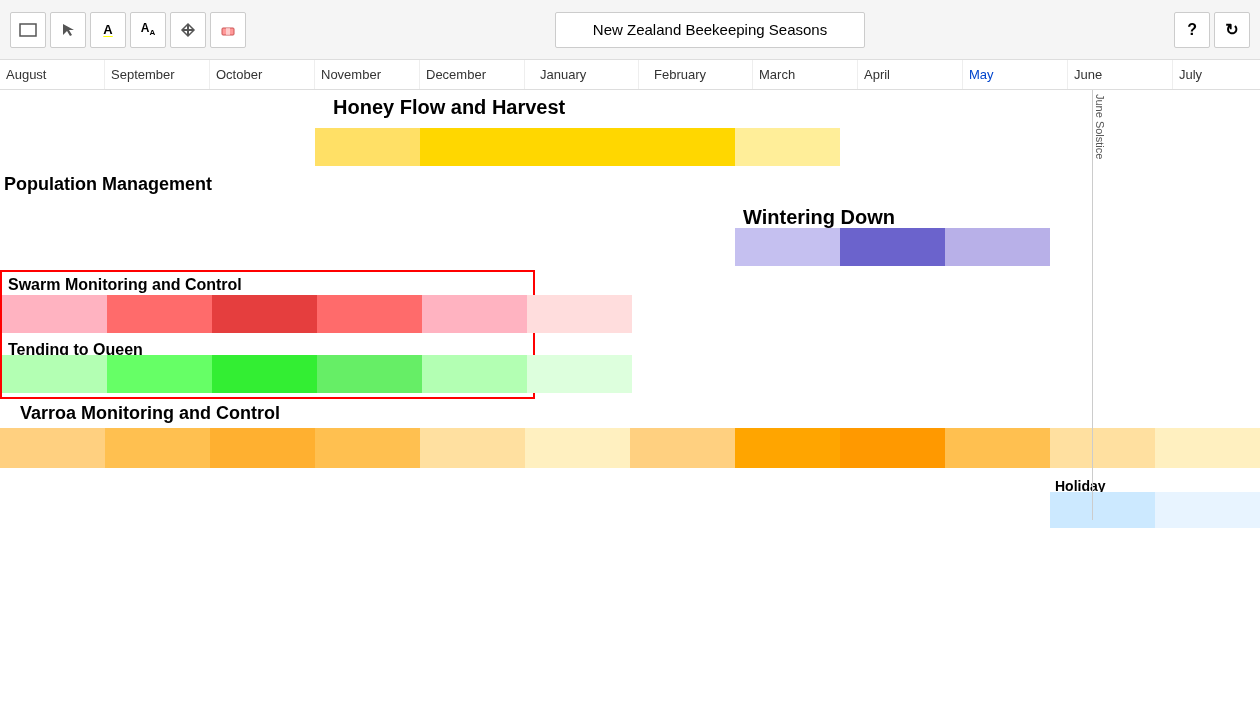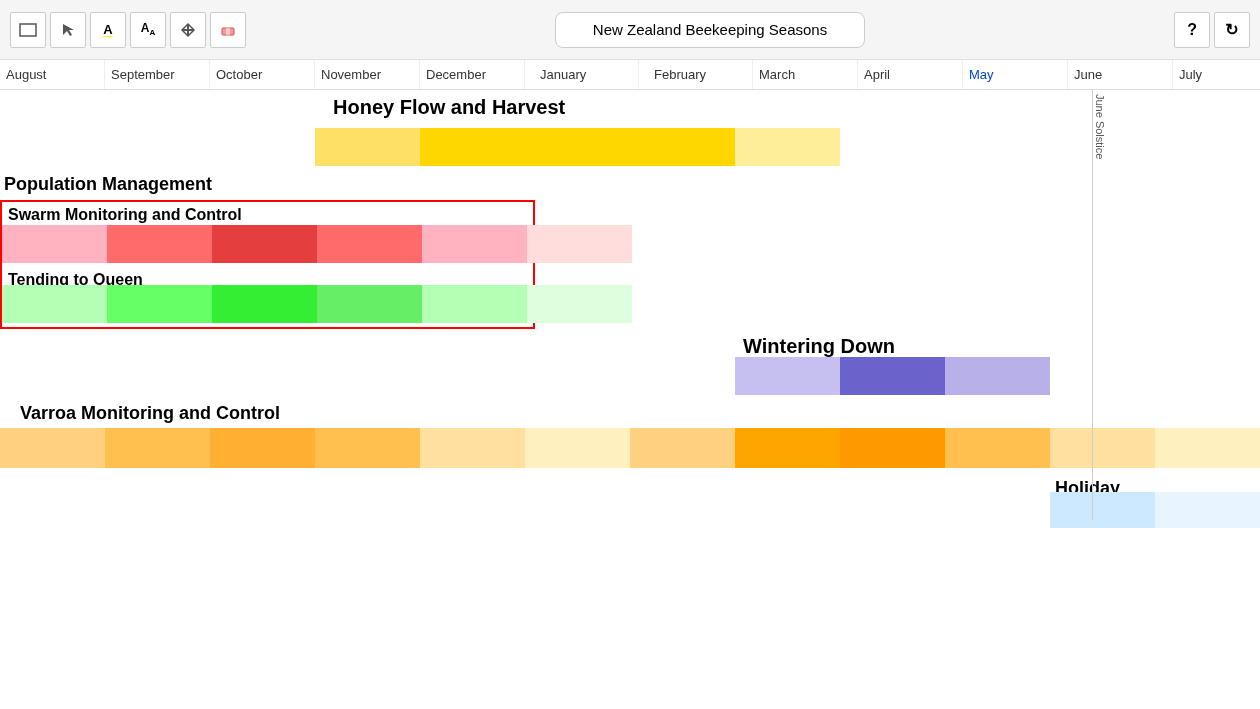--- a/index.html
+++ b/index.html
@@ -30,21 +30,21 @@
 
     #title-input {
       flex: 1;
       max-width: 400px;
       margin: 0 auto;
       height: 36px;
       border: 1px solid #ccc;
       padding: 4px 4px;
       font-size: 15px;
       text-align: center;
-      border-radius: 8px;
+      border-radius: 2px;
     }
 
     .toolbar-spacer { flex: 1; }
 
     #load-input {
       height: 36px;
       width: 180px;
       border: 1px solid #ccc;
       padding: 4px 8px;
       font-size: 13px;
@@ -187,20 +187,38 @@
           <div style="width: 105px; flex: 0 0 auto; height: 100%; background-color: transparent;"></div>
           <div style="width: 105px; flex: 0 0 auto; height: 100%; background-color: transparent;"></div>
           <div style="width: 105px; flex: 0 0 auto; height: 100%; background-color: transparent;"></div>
         </div>
     </div>
 
     <div style="position:relative; height:30px;">
       <div style="position:absolute; left:4px; top:4px; font-size:18px; font-weight:bold;">Population Management</div>
     </div>
 
+    <div style="position:relative; height:70px;">
+      <div style="position:absolute; left:743px; top:6px; font-size:20px; font-weight:bold;">Wintering Down</div>
+      <div class="bar-row" id="wintering-bar" style="position: absolute; bottom: 4px; left: 0px; right: 0px; display: flex;">
+          <div style="width: 105px; flex: 0 0 auto; height: 100%; background-color: transparent;"></div>
+          <div style="width: 105px; flex: 0 0 auto; height: 100%; background-color: transparent;"></div>
+          <div style="width: 105px; flex: 0 0 auto; height: 100%; background-color: transparent;"></div>
+          <div style="width: 105px; flex: 0 0 auto; height: 100%; background-color: transparent;"></div>
+          <div style="width: 105px; flex: 0 0 auto; height: 100%; background-color: transparent;"></div>
+          <div style="width: 105px; flex: 0 0 auto; height: 100%; background-color: transparent;"></div>
+          <div style="width: 105px; flex: 0 0 auto; height: 100%; background-color: transparent;"></div>
+          <div style="width: 105px; flex: 0 0 auto; height: 100%; background-color: rgb(197, 192, 240);"></div>
+          <div style="width: 105px; flex: 0 0 auto; height: 100%; background-color: rgb(107, 99, 204);"></div>
+          <div style="width: 105px; flex: 0 0 auto; height: 100%; background-color: rgb(184, 176, 232);"></div>
+          <div style="width: 105px; flex: 0 0 auto; height: 100%; background-color: transparent;"></div>
+          <div style="width: 105px; flex: 0 0 auto; height: 100%; background-color: transparent;"></div>
+        </div>
+    </div>
+
     <div style="position:relative; border: 2px solid red; width: 535px; margin-left: 0;">
 
       <div style="position:relative; height:65px;">
         <div style="position:absolute; left:6px; top:4px; font-size:16px; font-weight:bold;">Swarm Monitoring and Control</div>
         <div class="bar-row" id="swarm-bar" style="position: absolute; bottom: 4px; left: 0px; right: 0px; display: flex;">
             <div style="width: 105px; flex: 0 0 auto; height: 100%; background-color: rgb(255, 179, 193);"></div>
             <div style="width: 105px; flex: 0 0 auto; height: 100%; background-color: rgb(255, 107, 107);"></div>
             <div style="width: 105px; flex: 0 0 auto; height: 100%; background-color: rgb(229, 62, 62);"></div>
             <div style="width: 105px; flex: 0 0 auto; height: 100%; background-color: rgb(255, 107, 107);"></div>
             <div style="width: 105px; flex: 0 0 auto; height: 100%; background-color: rgb(255, 179, 193);"></div>
@@ -225,38 +243,20 @@
             <div style="width: 105px; flex: 0 0 auto; height: 100%; background-color: rgb(221, 255, 221);"></div>
             <div style="width: 105px; flex: 0 0 auto; height: 100%; background-color: transparent;"></div>
             <div style="width: 105px; flex: 0 0 auto; height: 100%; background-color: transparent;"></div>
             <div style="width: 105px; flex: 0 0 auto; height: 100%; background-color: transparent;"></div>
             <div style="width: 105px; flex: 0 0 auto; height: 100%; background-color: transparent;"></div>
             <div style="width: 105px; flex: 0 0 auto; height: 100%; background-color: transparent;"></div>
             <div style="width: 105px; flex: 0 0 auto; height: 100%; background-color: transparent;"></div>
           </div>
       </div>
 
-    </div>
-
-    <div style="position:relative; height:70px;">
-      <div style="position:absolute; left:743px; top:6px; font-size:20px; font-weight:bold;">Wintering Down</div>
-      <div class="bar-row" id="wintering-bar" style="position: absolute; bottom: 4px; left: 0px; right: 0px; display: flex;">
-          <div style="width: 105px; flex: 0 0 auto; height: 100%; background-color: transparent;"></div>
-          <div style="width: 105px; flex: 0 0 auto; height: 100%; background-color: transparent;"></div>
-          <div style="width: 105px; flex: 0 0 auto; height: 100%; background-color: transparent;"></div>
-          <div style="width: 105px; flex: 0 0 auto; height: 100%; background-color: transparent;"></div>
-          <div style="width: 105px; flex: 0 0 auto; height: 100%; background-color: transparent;"></div>
-          <div style="width: 105px; flex: 0 0 auto; height: 100%; background-color: transparent;"></div>
-          <div style="width: 105px; flex: 0 0 auto; height: 100%; background-color: transparent;"></div>
-          <div style="width: 105px; flex: 0 0 auto; height: 100%; background-color: rgb(197, 192, 240);"></div>
-          <div style="width: 105px; flex: 0 0 auto; height: 100%; background-color: rgb(107, 99, 204);"></div>
-          <div style="width: 105px; flex: 0 0 auto; height: 100%; background-color: rgb(184, 176, 232);"></div>
-          <div style="width: 105px; flex: 0 0 auto; height: 100%; background-color: transparent;"></div>
-          <div style="width: 105px; flex: 0 0 auto; height: 100%; background-color: transparent;"></div>
-        </div>
     </div>
 
     <div style="position:relative; height:75px;">
       <div style="position:absolute; left:20px; top:4px; font-size:18px; font-weight:bold;">Varroa Monitoring and Control</div>
       <div class="bar-row" id="varroa-bar" style="position: absolute; bottom: 6px; left: 0px; right: 0px; height: 40px; display: flex;">
           <div style="width: 105px; flex: 0 0 auto; height: 100%; background-color: rgb(255, 208, 128);"></div>
           <div style="width: 105px; flex: 0 0 auto; height: 100%; background-color: rgb(255, 192, 80);"></div>
           <div style="width: 105px; flex: 0 0 auto; height: 100%; background-color: rgb(255, 176, 48);"></div>
           <div style="width: 105px; flex: 0 0 auto; height: 100%; background-color: rgb(255, 192, 80);"></div>
           <div style="width: 105px; flex: 0 0 auto; height: 100%; background-color: rgb(255, 224, 160);"></div>
@@ -264,21 +264,21 @@
           <div style="width: 105px; flex: 0 0 auto; height: 100%; background-color: rgb(255, 208, 128);"></div>
           <div style="width: 105px; flex: 0 0 auto; height: 100%; background-color: rgb(255, 165, 0);"></div>
           <div style="width: 105px; flex: 0 0 auto; height: 100%; background-color: rgb(255, 153, 0);"></div>
           <div style="width: 105px; flex: 0 0 auto; height: 100%; background-color: rgb(255, 192, 80);"></div>
           <div style="width: 105px; flex: 0 0 auto; height: 100%; background-color: rgb(255, 224, 160);"></div>
           <div style="width: 105px; flex: 0 0 auto; height: 100%; background-color: rgb(255, 240, 192);"></div>
         </div>
     </div>
 
     <div style="position:relative; height:60px;">
-      <div style="position:absolute; left:1055px; top:4px; font-size:18px; font-weight:bold;">Holiday</div>
+      <div style="position:absolute; left:1055px; top:4px; font-size:14px; font-weight:bold;">Holiday</div>
       <div class="bar-row" id="holiday-bar" style="position: absolute; bottom: 6px; left: 0px; right: 0px; height: 36px; display: flex;">
           <div style="width: 105px; flex: 0 0 auto; height: 100%; background-color: transparent;"></div>
           <div style="width: 105px; flex: 0 0 auto; height: 100%; background-color: transparent;"></div>
           <div style="width: 105px; flex: 0 0 auto; height: 100%; background-color: transparent;"></div>
           <div style="width: 105px; flex: 0 0 auto; height: 100%; background-color: transparent;"></div>
           <div style="width: 105px; flex: 0 0 auto; height: 100%; background-color: transparent;"></div>
           <div style="width: 105px; flex: 0 0 auto; height: 100%; background-color: transparent;"></div>
           <div style="width: 105px; flex: 0 0 auto; height: 100%; background-color: transparent;"></div>
           <div style="width: 105px; flex: 0 0 auto; height: 100%; background-color: transparent;"></div>
           <div style="width: 105px; flex: 0 0 auto; height: 100%; background-color: transparent;"></div>

